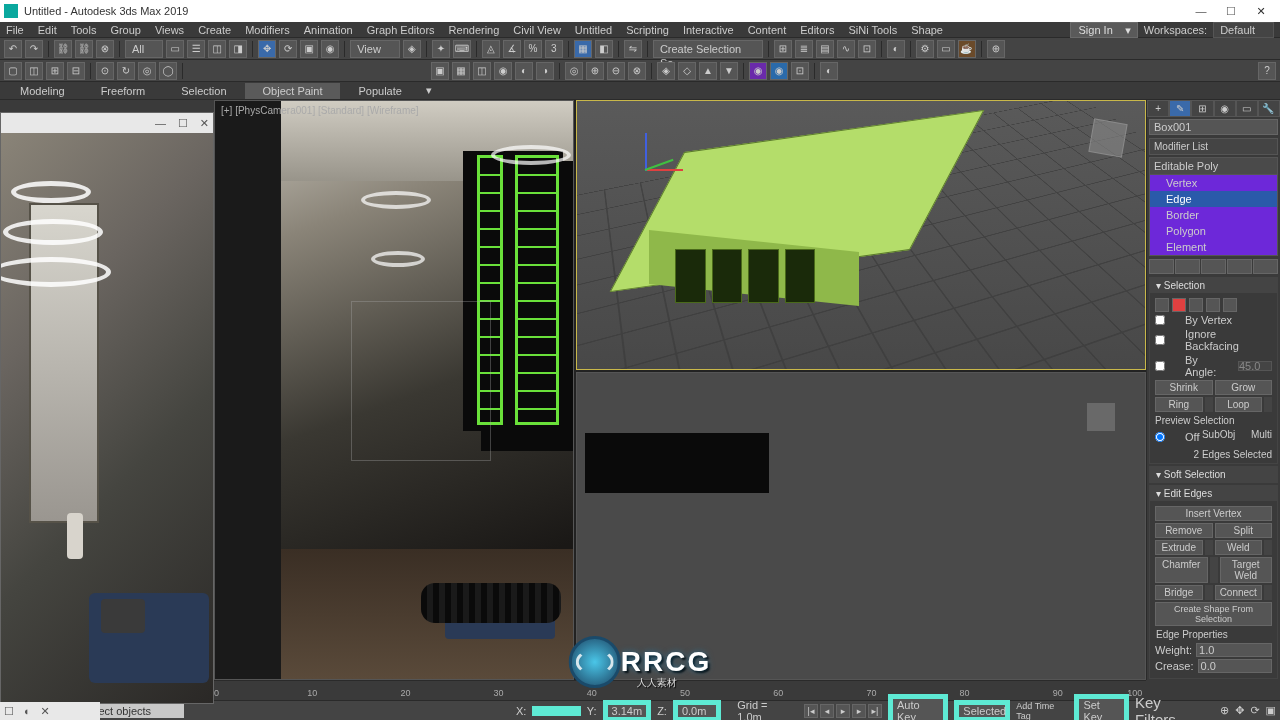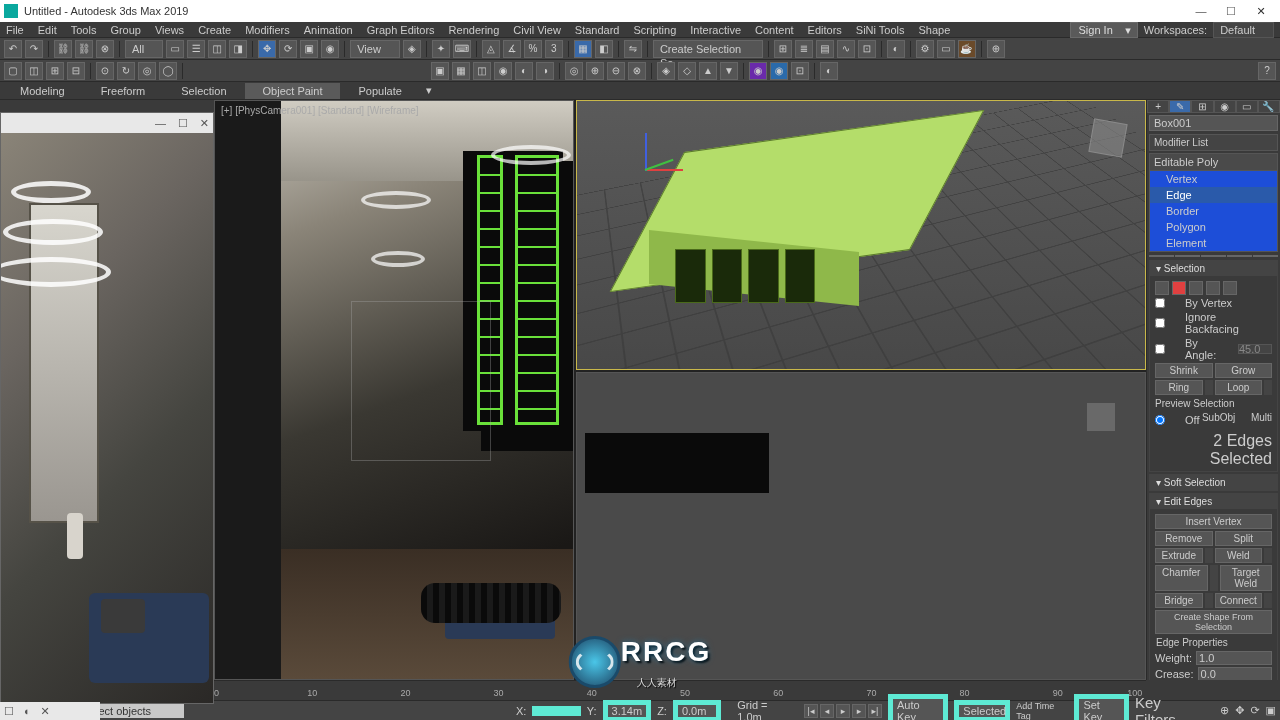--- a/index.html
+++ b/index.html
@@ -81,21 +81,21 @@
   
   .vp-bl{background:#4a4a4a;}
   .vp-bl .darktex{position:absolute;left:8px;top:60px;width:184px;height:60px;background:#0a0a0a;}
   .vp-bl .cube{position:absolute;right:30px;top:30px;width:28px;height:28px;background:#888;opacity:.5;}
   
   .cmdpanel{width:134px;background:#3a3a3a;border-left:1px solid #2a2a2a;display:flex;flex-direction:column;overflow-y:auto;}
   .cmdtabs{height:18px;display:flex;background:#444;}
   .cmdtabs .ct{flex:1;border:1px solid #555;display:flex;align-items:center;justify-content:center;font-size:10px;}
   .namefield{background:#555;border:1px solid #666;margin:2px;padding:1px 4px;height:16px;}
   .modlabel{background:#444;padding:2px 4px;border:1px solid #555;margin:1px 2px;font-size:10px;}
-  .modstack{background:#1d4ed8;margin:1px 2px;border:1px solid #555;}
+  .modstack{background:#6d28d9;margin:1px 2px;border:1px solid #555;}
   .modstack .mh{background:#4a4a4a;padding:2px 4px;border-bottom:1px solid #555;}
   .modstack .mi{padding:2px 4px 2px 16px;}
   .modstack .mi.sel{background:#2a5aaa;color:#fff;}
   .subtabs{height:16px;display:flex;margin:2px;gap:1px;}
   .subtabs div{flex:1;background:#555;border:1px solid #666;}
   .rollout{margin:1px 2px;border:1px solid #444;}
   .rollout .rh{background:#444;padding:2px 6px;font-size:10px;color:#ddd;}
   .rollout .rh::before{content:'▾ ';}
   .rollout .rb{background:#3a3a3a;padding:3px 5px;}
   .selrow{display:flex;gap:3px;margin:2px 0;}
@@ -113,21 +113,21 @@
   .timeline .tick{position:absolute;bottom:2px;font-size:9px;color:#aaa;}
   
   .statusbar{position:absolute;left:0;right:0;bottom:0;height:20px;background:#444;display:flex;align-items:center;padding:0 4px;gap:6px;font-size:10px;border-top:1px solid #2a2a2a;}
   .statusbar .prompt{flex:0 0 180px;background:#c8c8c8;color:#333;padding:1px 4px;}
   .statusbar .coord{color:#ccc;}
   .statusbar .field{background:#555;padding:0 4px;border:5px solid #5eead4;}
   .statusbar .gap{flex:1;}
   .transport{display:flex;gap:2px;}
   .transport .tb{width:14px;height:14px;background:#555;border:1px solid #666;display:flex;align-items:center;justify-content:center;font-size:9px;}
   
-  .watermark{position:absolute;left:50%;bottom:32px;transform:translateX(-50%);display:flex;gap:0;z-index:20;pointer-events:none;}
+  .watermark{position:absolute;left:50%;bottom:32px;transform:translateX(-50%);display:flex;align-items:center;gap:0;z-index:20;pointer-events:none;}
   .watermark .disc{width:52px;height:52px;border-radius:50%;background:radial-gradient(circle,#4ac6e8 0%,#2a6a8a 70%);border:3px solid #1a4a6a;position:relative;}
   .watermark .disc::after{content:'';position:absolute;inset:10px 4px;border:3px solid rgba(255,255,255,.8);border-radius:50%;border-top-color:transparent;border-bottom-color:transparent;}
   .watermark .txt{font-size:28px;font-weight:bold;color:#fff;text-shadow:0 0 6px #2a6a8a,2px 2px 2px #000;letter-spacing:2px;}
   .watermark .sub{position:absolute;bottom:-2px;left:68px;font-size:10px;color:#ddd;text-shadow:1px 1px 1px #000;}
   
   .smallbar{position:absolute;left:0;bottom:0;width:100px;height:18px;background:#e8e8e8;z-index:6;display:flex;align-items:center;padding:0 4px;gap:10px;}
 </style>
 </head>
 <body>
 
@@ -146,21 +146,21 @@
   <span>Edit</span>
   <span>Tools</span>
   <span>Group</span>
   <span>Views</span>
   <span>Create</span>
   <span>Modifiers</span>
   <span>Animation</span>
   <span>Graph Editors</span>
   <span>Rendering</span>
   <span>Civil View</span>
-  <span>Standard</span>
+  <span>Untitled</span>
   <span>Scripting</span>
   <span>Interactive</span>
   <span>Content</span>
   <span>Editors</span>
   <span>SiNi Tools</span>
   <span>Shape</span>
   <div class="signin-box">
     <div class="signin">Sign In</div>
     <span class="wslabel">Workspaces:</span>
     <span class="wsval">Default</span>
@@ -370,21 +370,21 @@
         </div>
         <div style="font-size:10px;margin:3px 0">Preview Selection</div>
         <div class="btnrow">
           <label class="chk" style="flex:1">
               <input type="radio" checked="" style="">
               <span>Off</span>
             </label>
           <span style="flex:1;font-size:10px;text-align:center">SubObj</span>
           <span style="flex:1;font-size:10px;text-align:right">Multi</span>
         </div>
-        <div style="font-size:16px;text-align:right;margin-top:4px">2 Edges Selected</div>
+        <div style="font-size:10px;text-align:right;margin-top:4px">2 Edges Selected</div>
       </div>
     </div>
 
     <div class="rollout">
       <div class="rh">Soft Selection</div>
     </div>
 
     <div class="rollout">
       <div class="rh">Edit Edges</div>
       <div class="rb">

